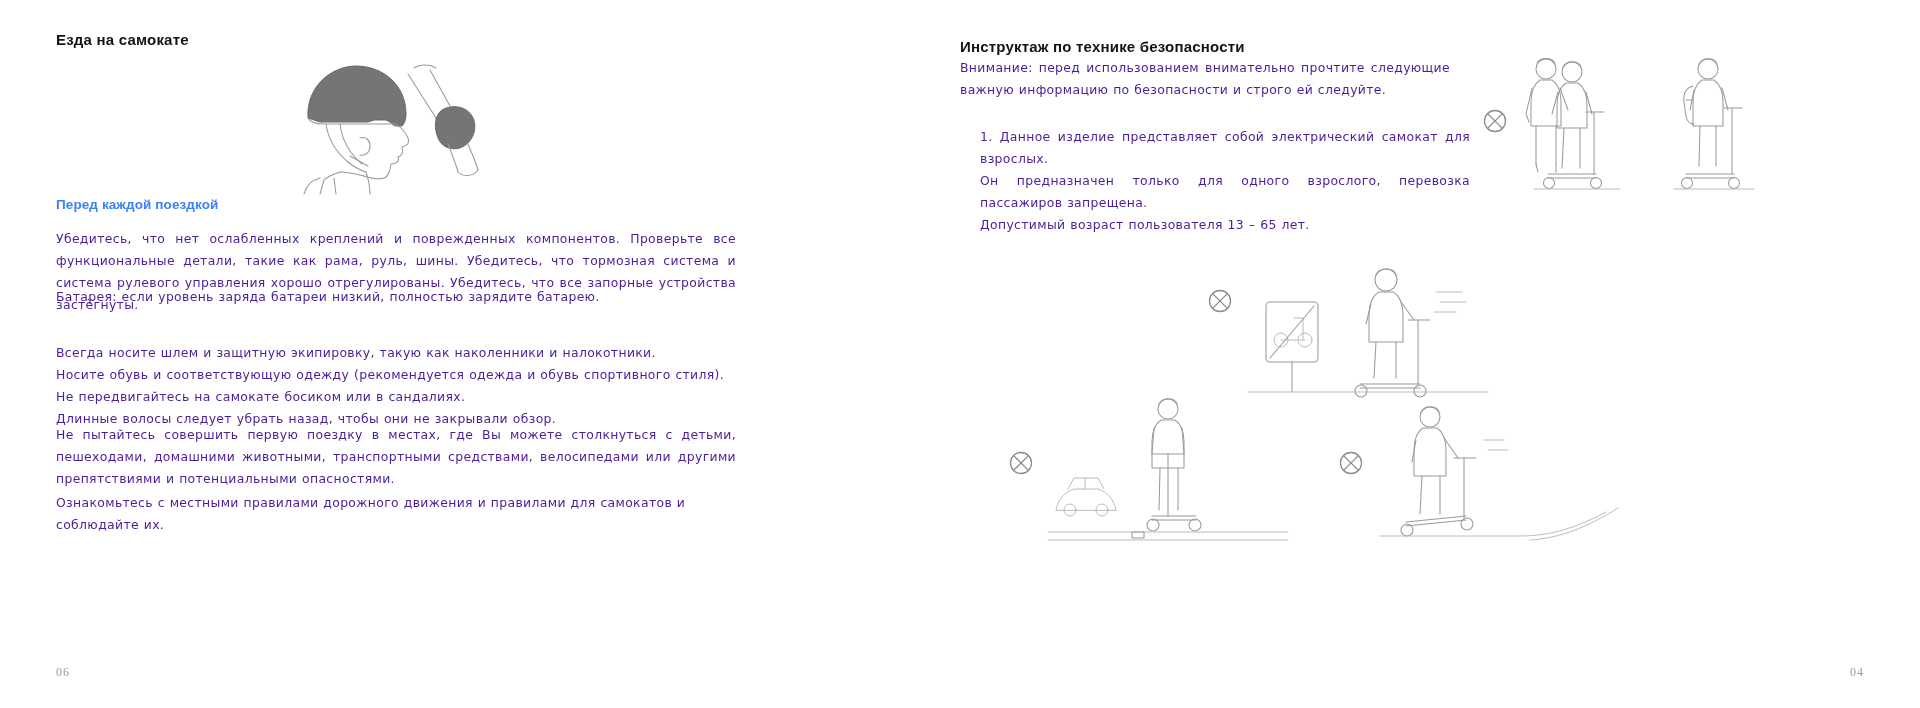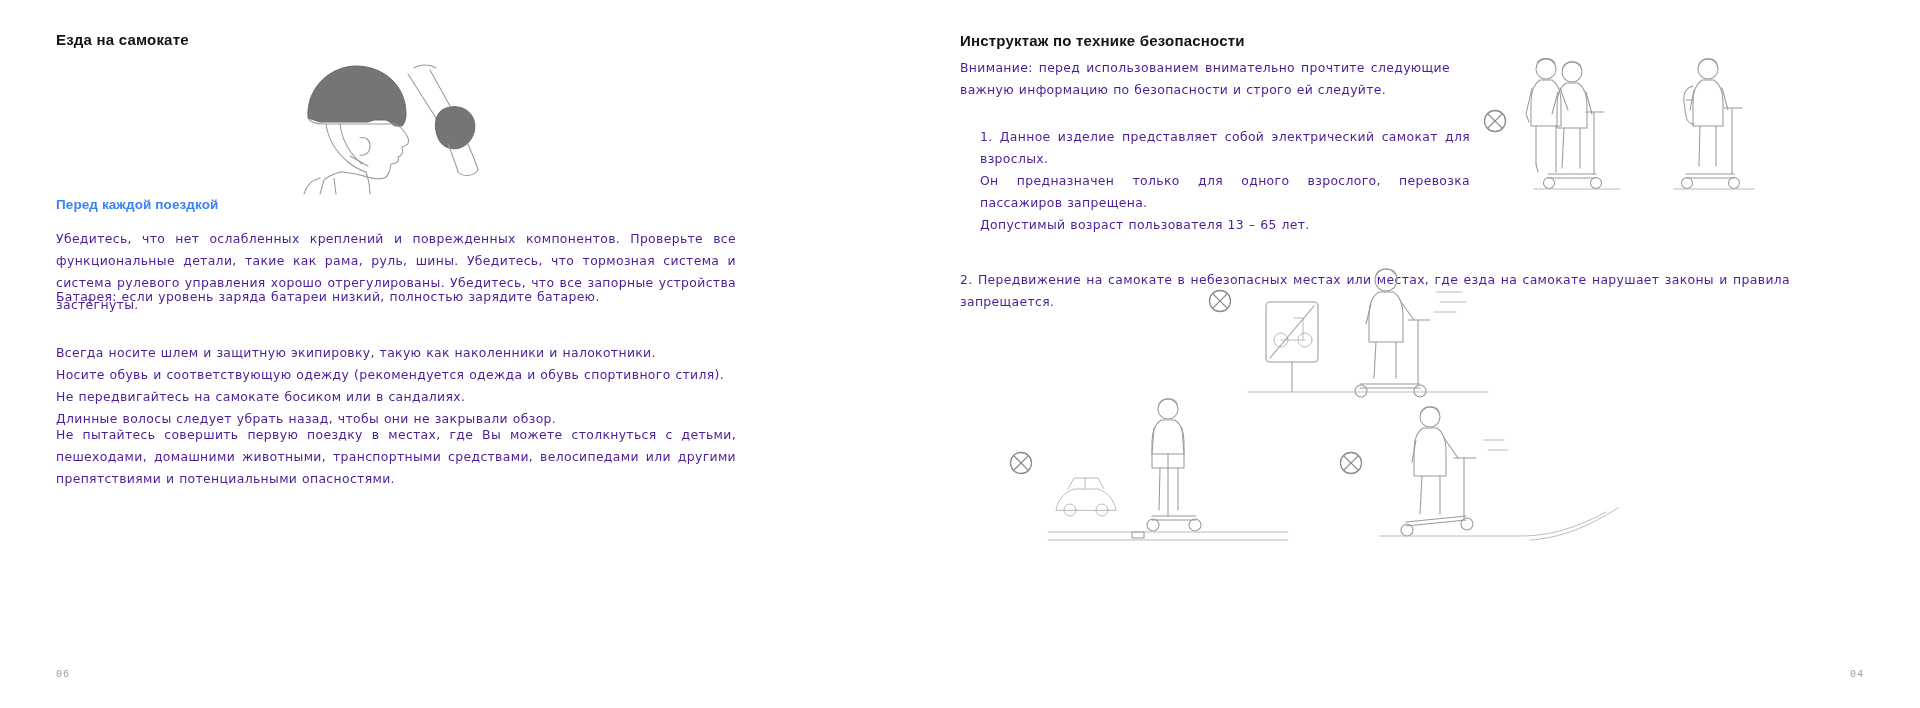--- a/index.html
+++ b/index.html
@@ -63,22 +63,22 @@
     letter-spacing: 0.35px;
     word-spacing: 0.5px;
   }
   .body-block.nojust { text-align: left; }
   .body-block p { margin: 0; }
 
   
   .page-num {
     position: absolute;
     bottom: 28px;
-    font-family: Liberation Mono, monospace;
-    font-size: 10px;
+    font-family: Liberation Serif, serif;
+    font-size: 12px;
     color: #9a9a9a;
     letter-spacing: 1px;
   }
   .page-num.left  { left: 56px; }
   .page-num.right { right: 56px; }
 
   
   .illus { position: absolute; }
   .illus svg { display: block; overflow: visible; }
 
@@ -146,27 +146,30 @@
       <p>Не пытайтесь совершить первую поездку в местах, где Вы можете столкнуться с детьми, пешеходами, домашними животными, транспортными средствами, велосипедами или другими препятствиями и потенциальными опасностями.</p>
     </div>
 
     <div class="body-block nojust" style="left:56px; top:320px; width:680px; white-space:pre-line;">
       <p>Всегда носите шлем и защитную экипировку, такую как наколенники и налокотники.
 Носите обувь и соответствующую одежду (рекомендуется одежда и обувь спортивного стиля).
 Не передвигайтесь на самокате босиком или в сандалиях.
 Длинные волосы следует убрать назад, чтобы они не закрывали обзор.</p>
     </div>
 
+    <div class="body-block nojust" style="left:56px; top:492px; width:680px;">
+      <p>Ознакомьтесь с местными правилами дорожного движения и правилами для самокатов и соблюдайте их.</p>
+    </div>
 
     <div class="page-num left">06</div>
   </div>
 
   <div class="page page-right">
 
-    <div class="h-section" style="left:0px; top:32px;">Инструктаж по технике безопасности</div>
+    <div class="h-section" style="left:0px; top:38px;">Инструктаж по технике безопасности</div>
 
     <div class="body-block" style="left:0px; top:57px; width:490px;">
       <p>Внимание: перед использованием внимательно прочтите следующие важную информацию по безопасности и строго ей следуйте.</p>
     </div>
 
     <div class="body-block" style="left:0px; top:104px; width:490px; white-space:pre-line;margin-left:20px;">
       <p>1. Данное изделие представляет собой электрический самокат для взрослых.
 Он предназначен только для одного взрослого, перевозка пассажиров запрещена.
 Допустимый возраст пользователя 13 – 65 лет.</p>
     </div>
@@ -242,23 +245,20 @@
 
         <path class="ln" d="M66 122 L66 56"></path>
         <path class="ln" d="M58 56 L76 56"></path>
 
         <circle class="ln" cx="21" cy="131" r="5.5"></circle>
         <circle class="ln" cx="68" cy="131" r="5.5"></circle>
         <path class="ln-t" d="M8 137 L88 137"></path>
       </svg>
     </div>
 
-    <div class="body-block" style="left:0px; top:269px; width:830px;">
-      <p>2. Передвижение на самокате в небезопасных местах или местах, где езда на самокате нарушает законы и правила запрещается.</p>
-    </div>
 
     <div class="illus" style="left:247px; top:288px;">
       <svg width="26" height="26" viewBox="0 0 26 26">
         <circle class="ban" cx="13" cy="13" r="10.5"></circle>
         <line class="ban" x1="5.6" y1="5.6" x2="20.4" y2="20.4"></line>
         <line class="ban" x1="20.4" y1="5.6" x2="5.6" y2="20.4"></line>
       </svg>
     </div>
 
     <div class="illus" style="left:288px; top:258px;">

